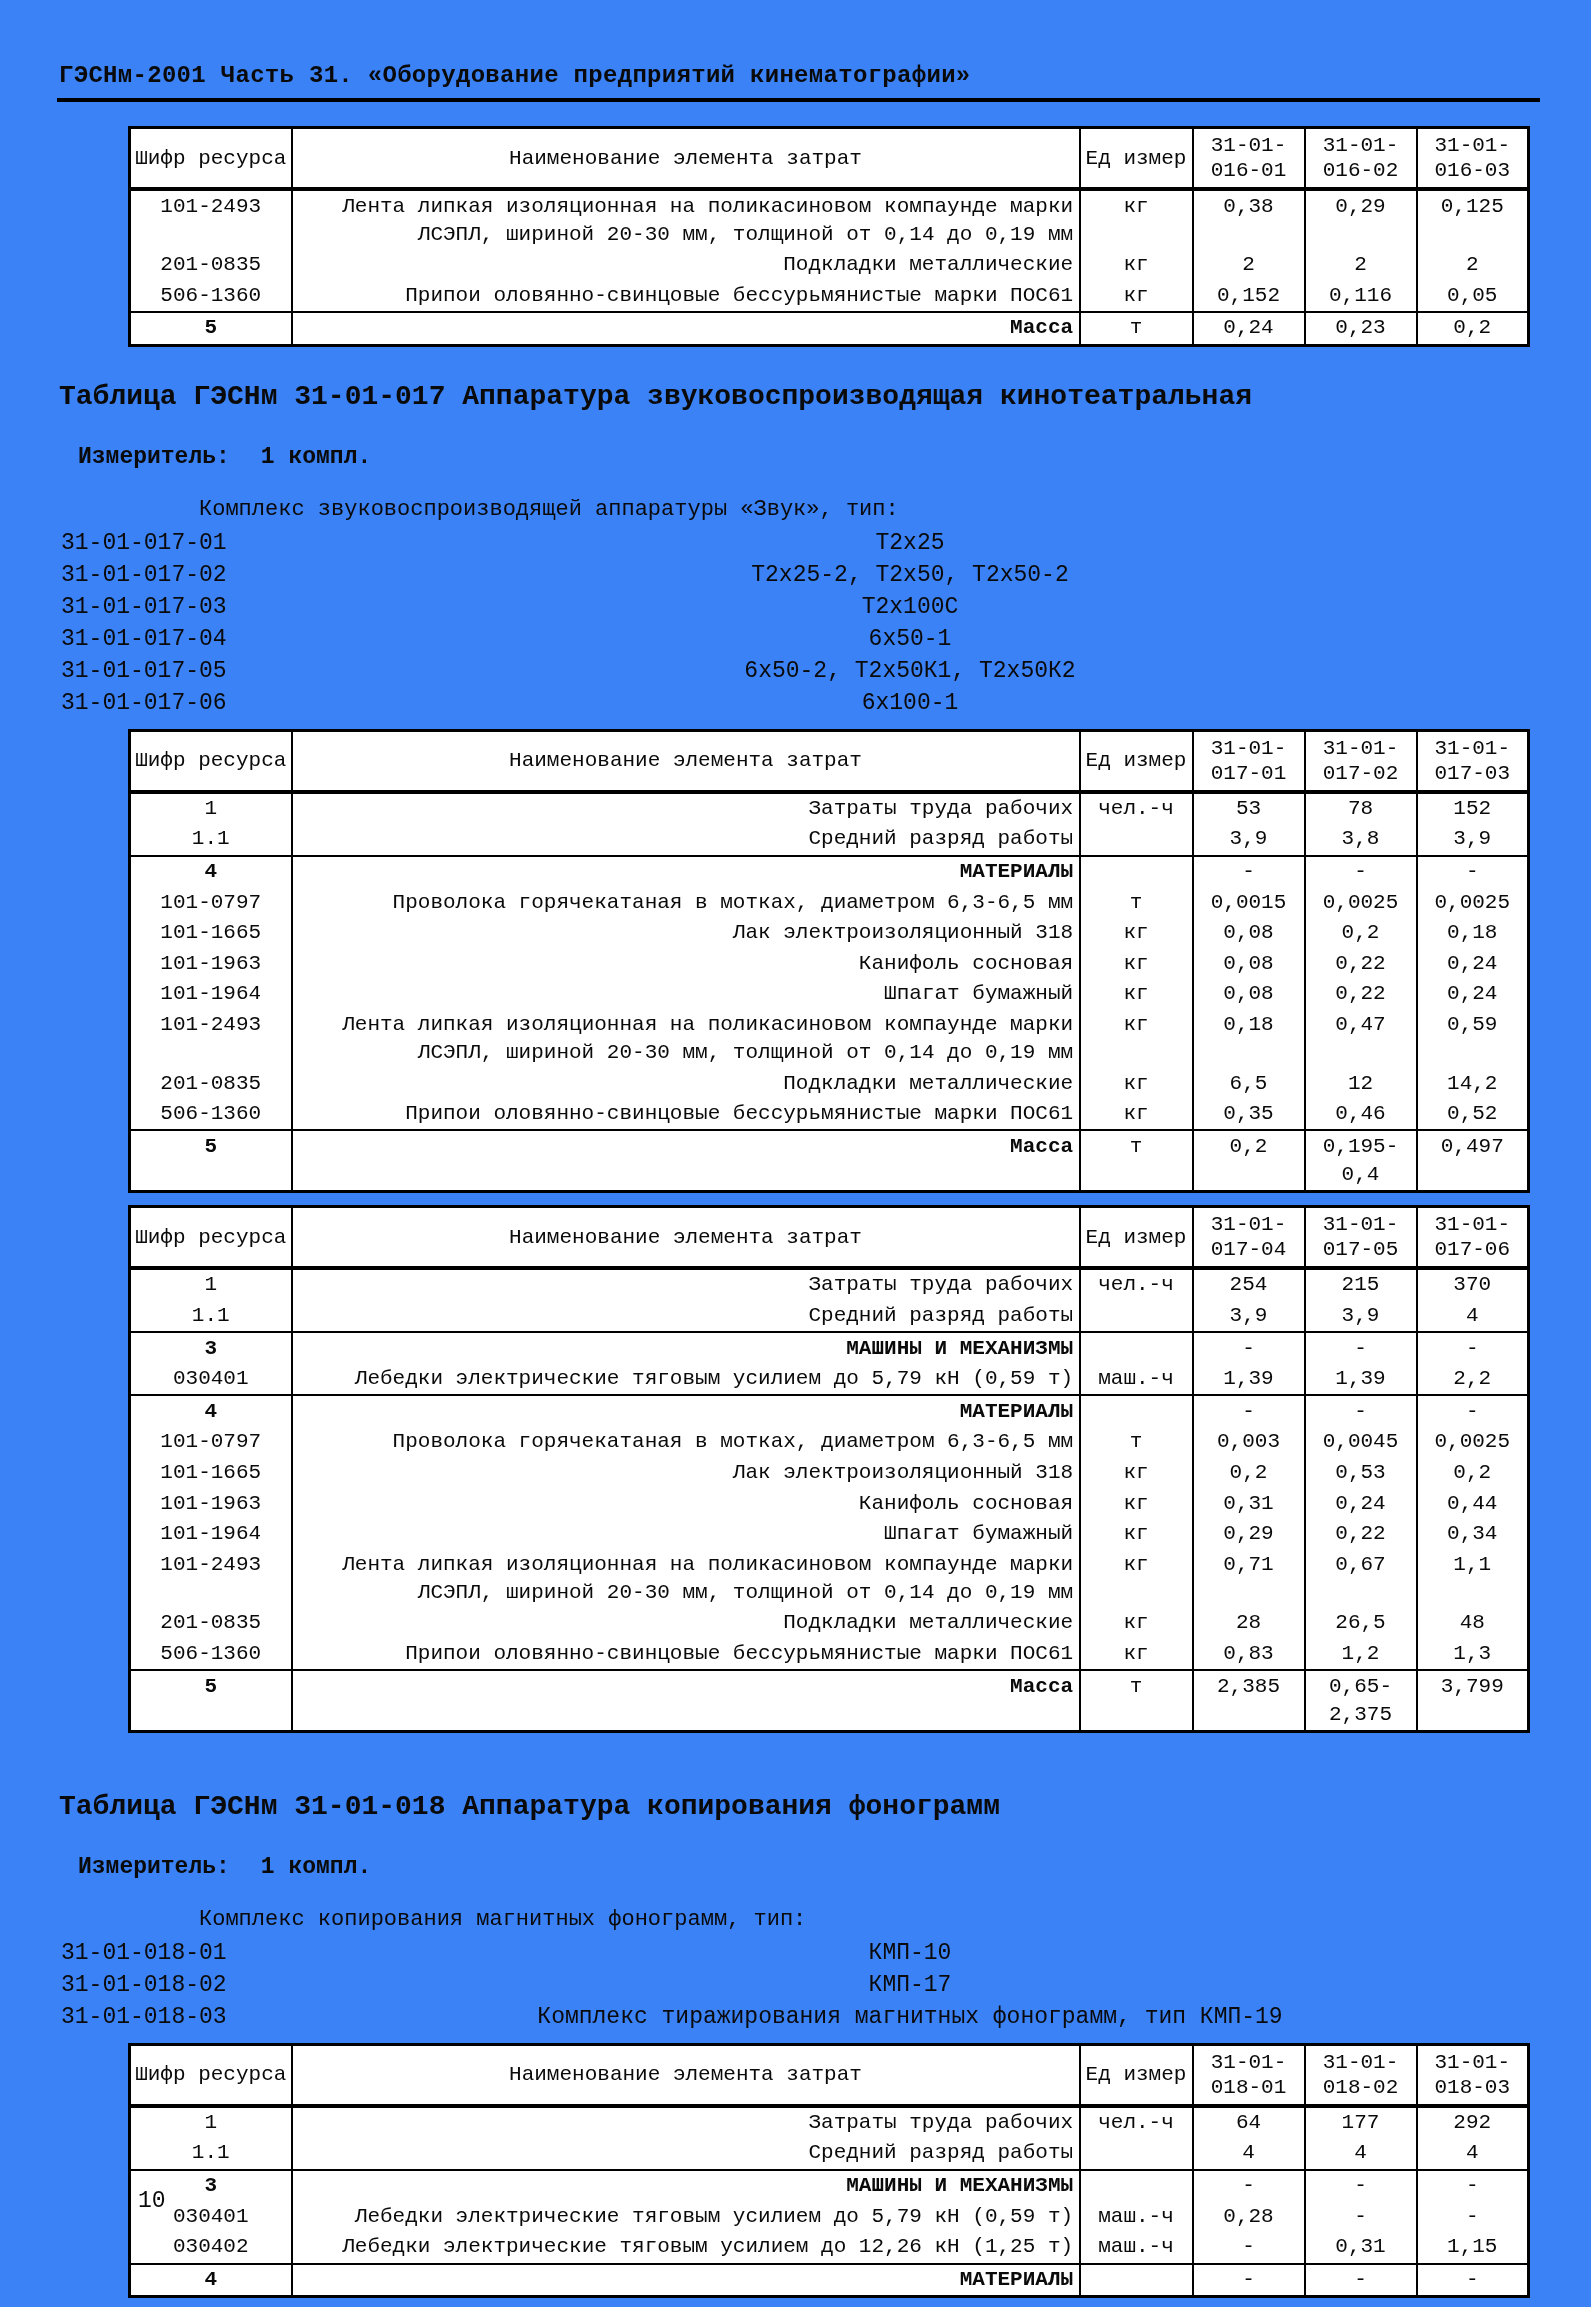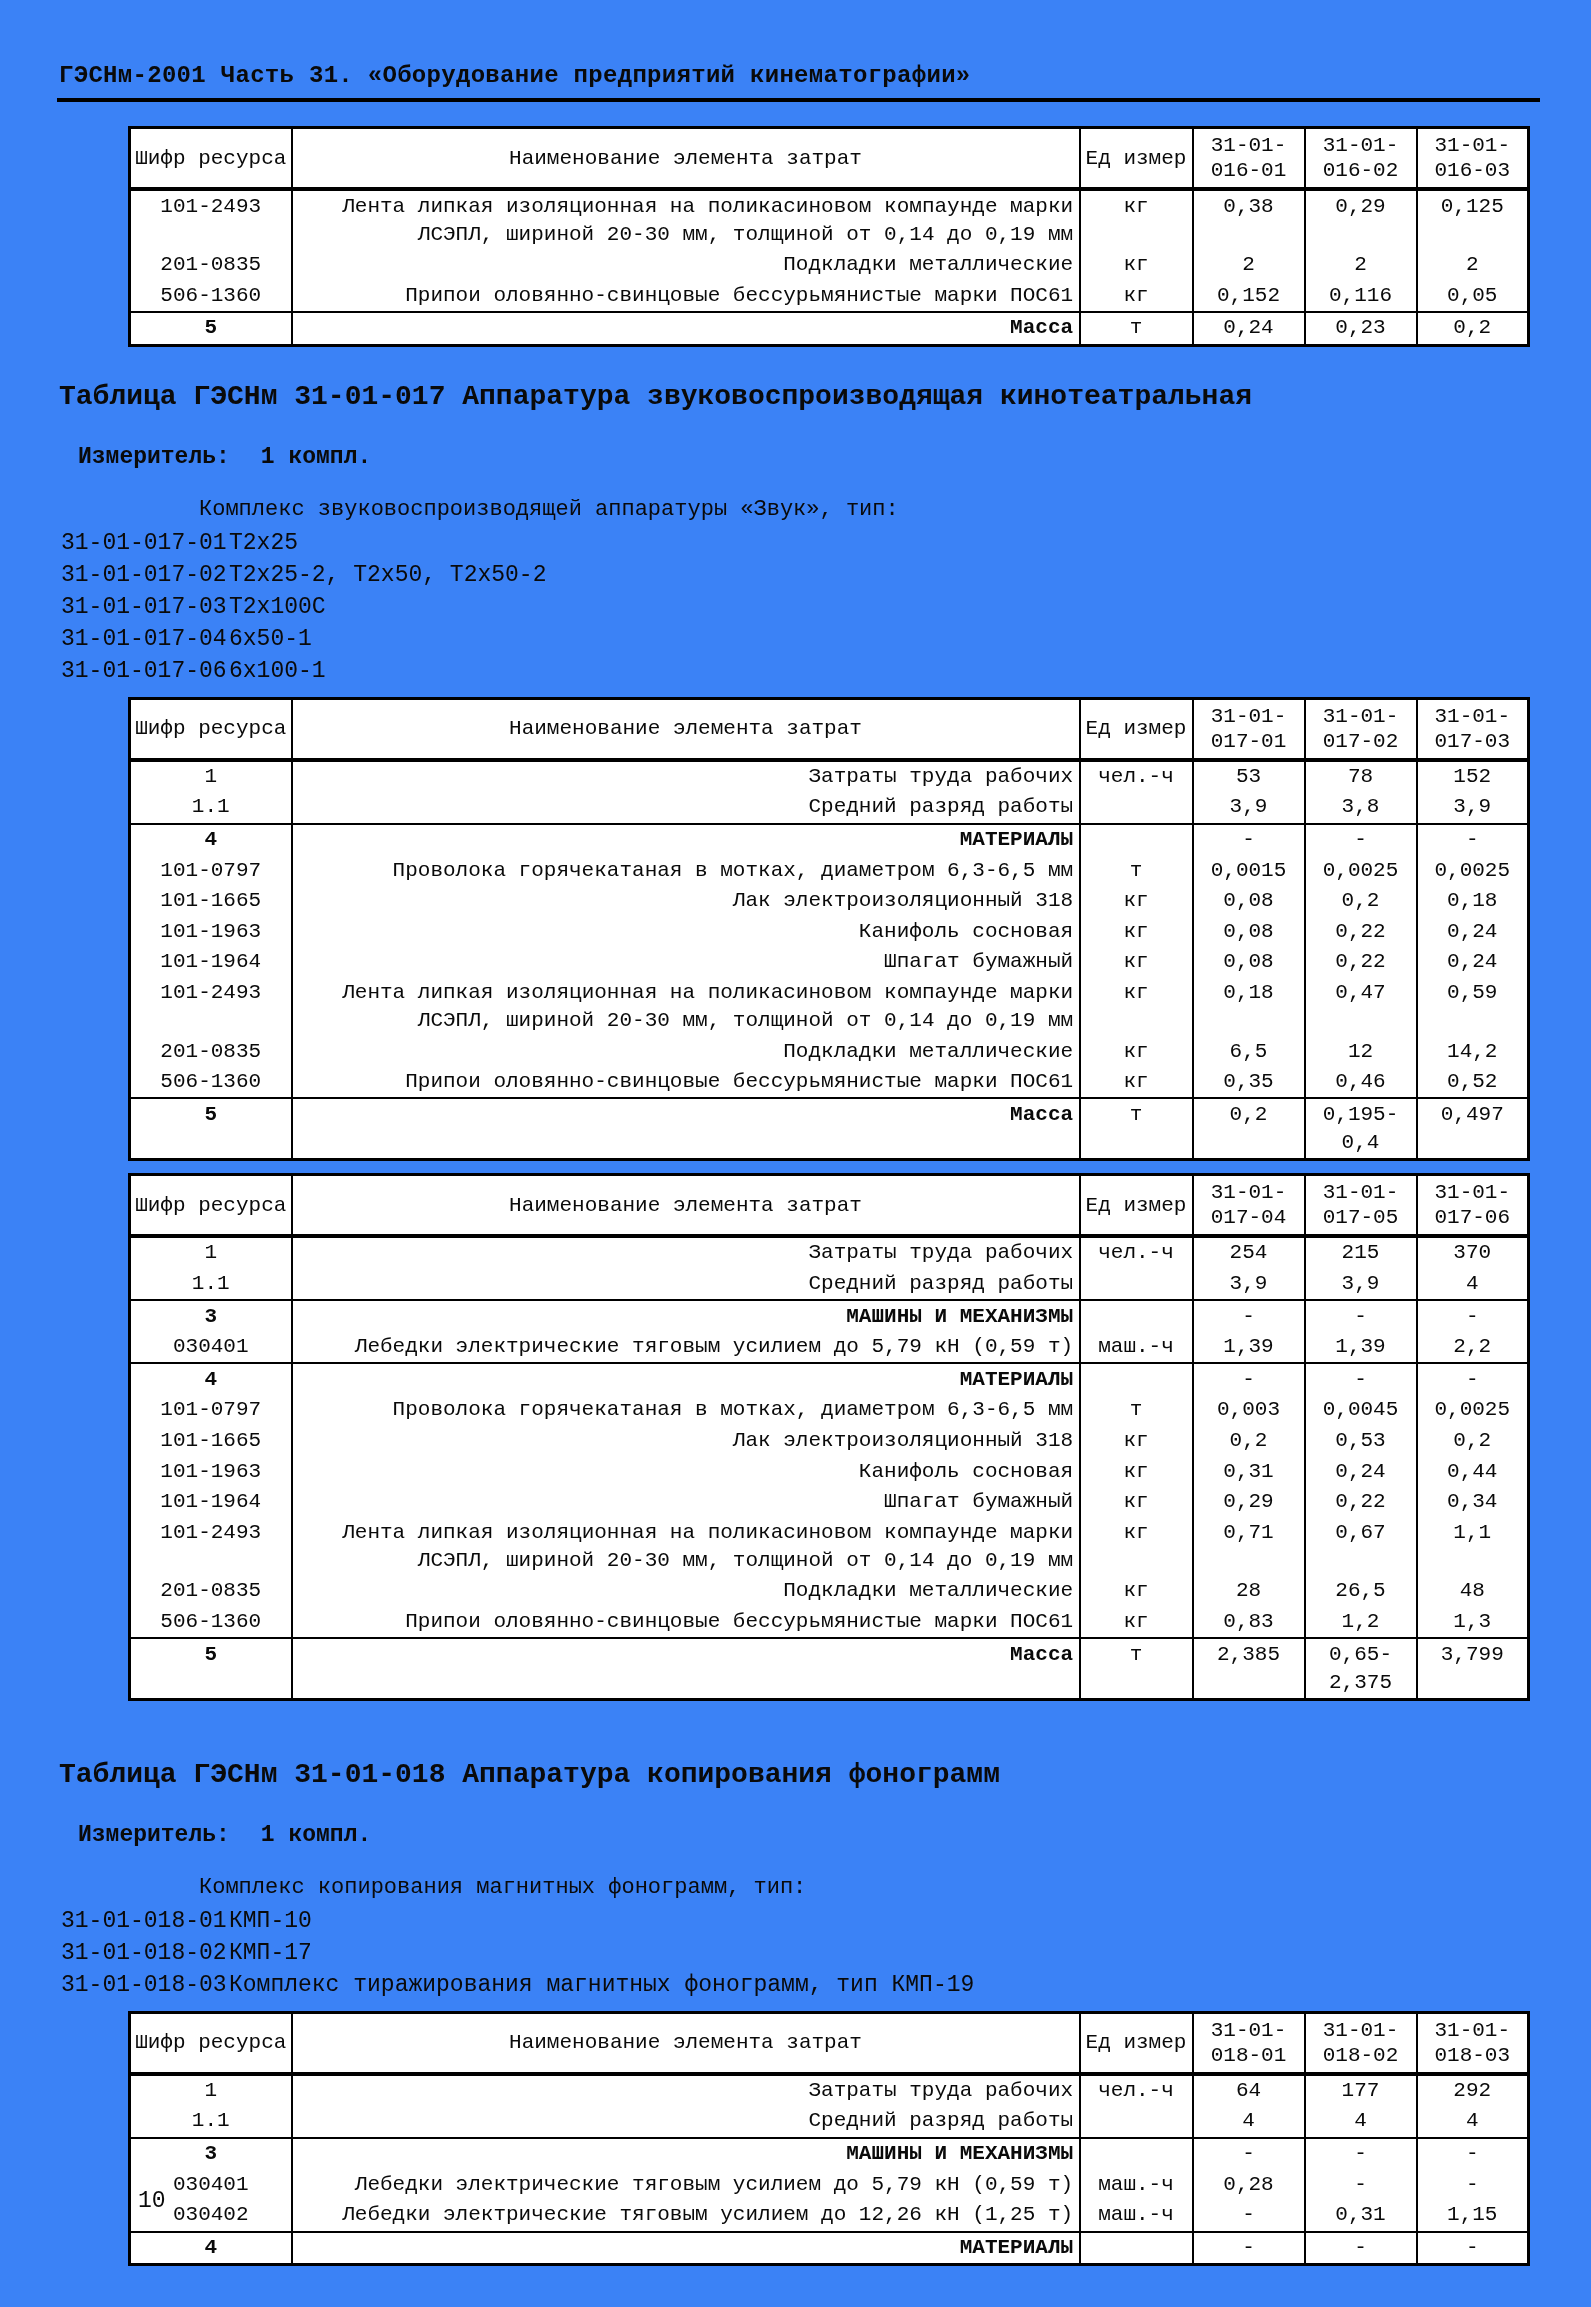--- a/index.html
+++ b/index.html
@@ -25,21 +25,21 @@
   tr.total td.col-code, tr.total td.col-name { font-weight:700; }
 
   #t016 { margin-top:24px; }
   .tbl-title { margin:34px 0 0 59px; font-size:28px; font-weight:700; }
   .measure { margin:32px 0 0 78px; font-size:23px; font-weight:700; }
   .measure .measure-value { margin-left:31px; }
   .type-line { margin:27px 0 0 199px; font-size:22px; }
   .spec-list { margin:5.4px 0 0 61px; font-size:23px; }
   .spec-row { display:flex; line-height:32px; }
   .spec-code { flex:0 0 168px; }
-  .spec-value { flex:1; }
+  .spec-value { flex:1;text-align:center; }
   #t017a { margin-top:9.4px; }
   #t017b { margin-top:12px; }
   #t018  { margin-top:9.4px; }
   #title018 { margin-top:58px; }
   .page-number { position:absolute; left:138px; top:2188px; font-size:23px; }
 </style>
 </head>
 <body>
 
 <div class="page">
@@ -122,20 +122,24 @@
       </div>
       <div class="spec-row">
         <span class="spec-code">31-01-017-03</span>
         <span class="spec-value">Т2х100С</span>
       </div>
       <div class="spec-row">
         <span class="spec-code">31-01-017-04</span>
         <span class="spec-value">6х50-1</span>
       </div>
       <div class="spec-row">
+        <span class="spec-code">31-01-017-05</span>
+        <span class="spec-value">6х50-2, Т2х50К1, Т2х50К2</span>
+      </div>
+      <div class="spec-row">
         <span class="spec-code">31-01-017-06</span>
         <span class="spec-value">6х100-1</span>
       </div>
     </div>
 
   <table class="cost" id="t017a">
     <colgroup>
         <col class="c-code">
         <col class="c-name">
         <col class="c-unit">

